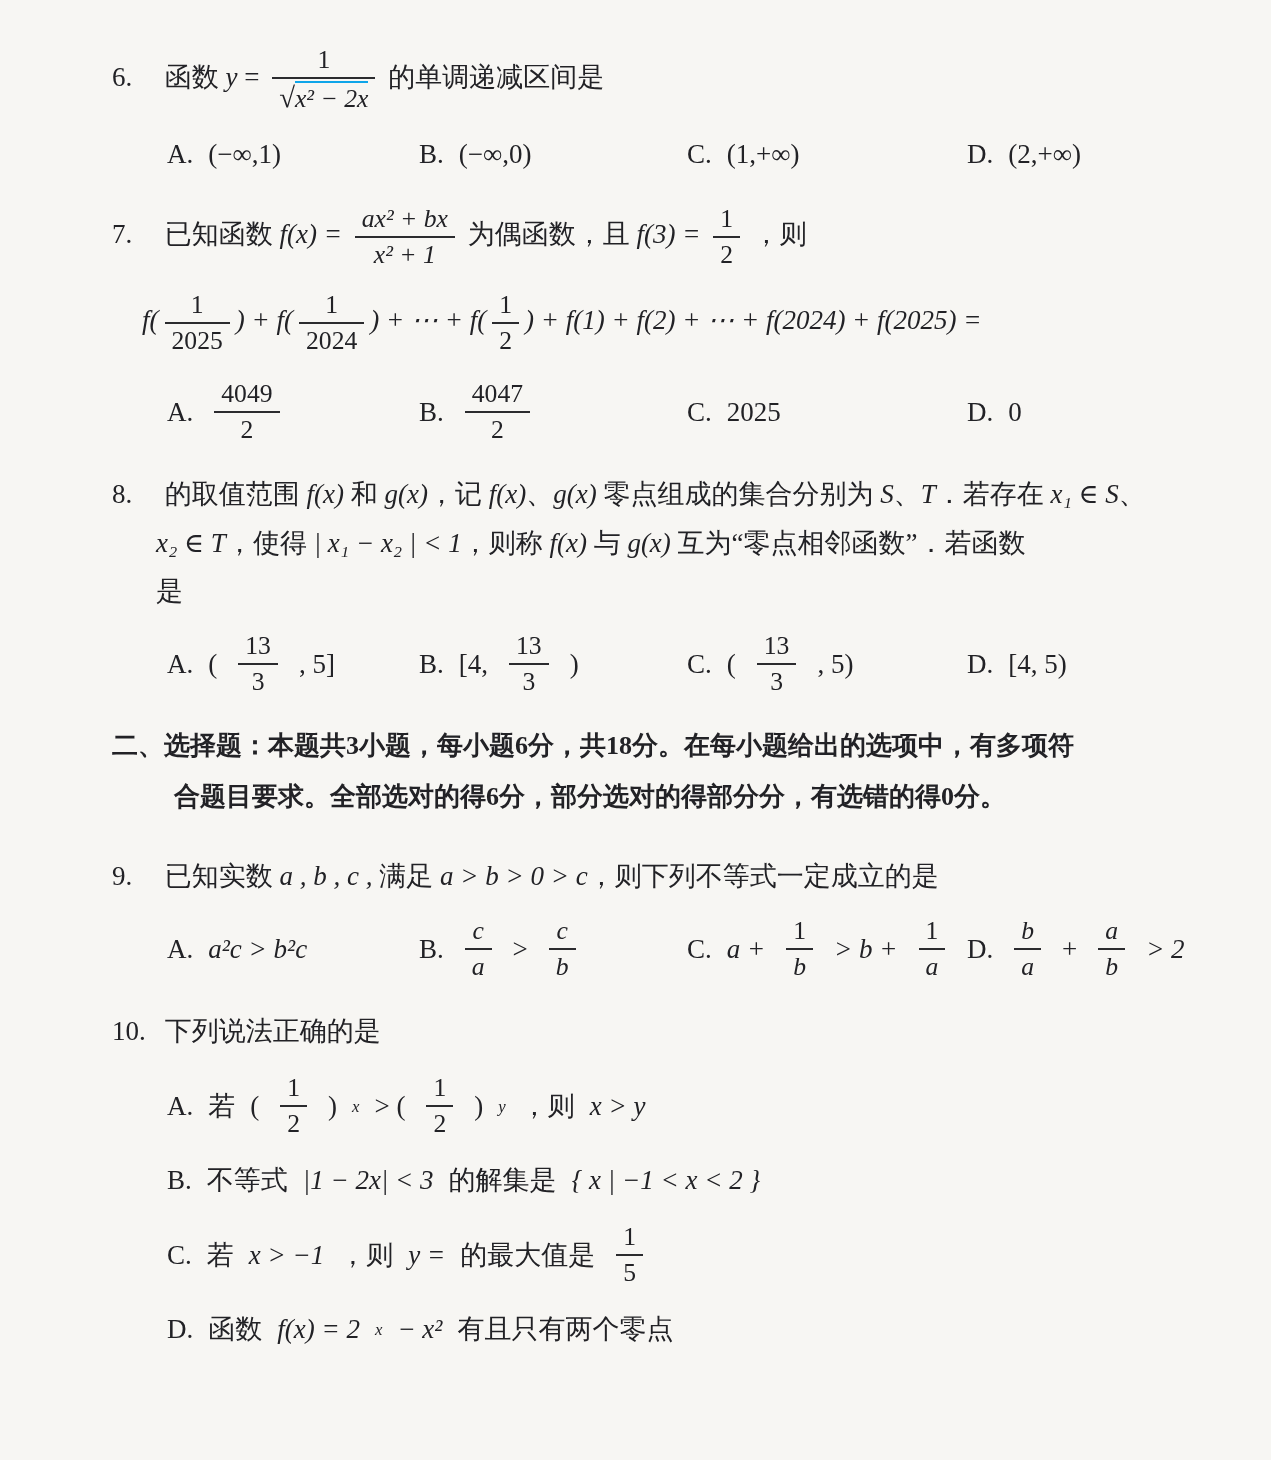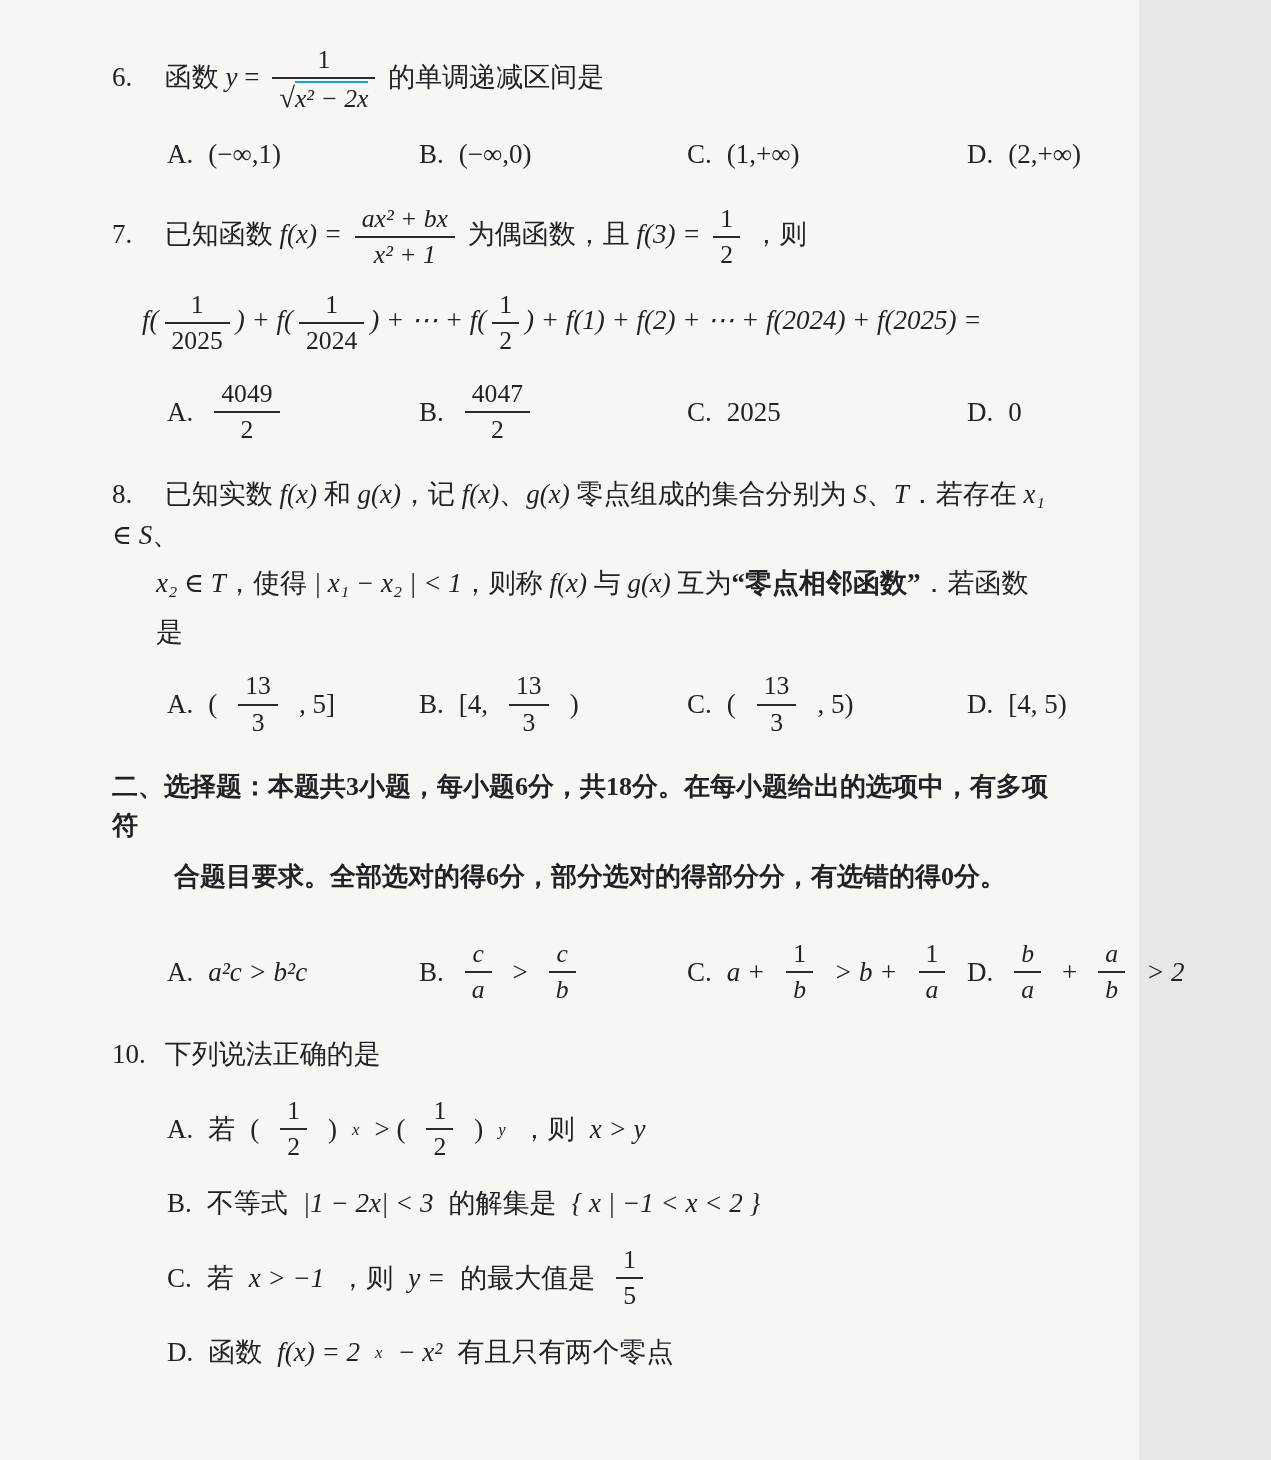--- a/index.html
+++ b/index.html
@@ -1,25 +1,25 @@
 <!DOCTYPE html>
 <html><head>
 <meta charset="utf-8">
 <style>
   * { box-sizing: border-box; margin: 0; padding: 0; }
   html, body { background: #e8e7e4; }
   body { width: 1271px; font-family: "Liberation Serif", "DejaVu Serif", serif; }
-  .page { width: 1139px; min-height: 1460px; background: #f7f6f3; color: #222226;
+  .page { width: 1271px; min-height: 1460px; background: #f7f6f3; color: #222226;
           padding: 42px 90px 48px 112px; font-size: 27px; line-height: 1.5; }
   .q { margin-bottom: 26px; }
   .stem { margin-bottom: 8px; }
   .qn { display: inline-block; min-width: 46px; }
   .t { font-style: normal; }
   .m { font-style: italic; }
-  .b { font-weight: 700; text-align: right; }
+  .b { font-weight: 400; text-align: right; }
   .ind { padding-left: 44px; }
   .ind2 { padding-left: 62px; }
   .sum { padding-left: 30px; margin-top: 14px; }
   .frac { display: inline-block; vertical-align: middle; text-align: center;
           line-height: 1.18; margin: 3px 6px; font-size: 0.95em; }
   .frac .fn { display: block; padding: 0 7px 2px; }
   .frac .fd { display: block; border-top: 2px solid #2b2b2e; padding: 2px 7px 0; white-space: nowrap; }
   .radix { font-style: normal; font-size: 1.12em; }
   .rc { border-top: 2px solid #0ea5e9; padding-top: 1px; }
   .sup { vertical-align: super; font-size: 0.62em; font-style: italic; }
@@ -109,21 +109,21 @@
       <span class="opt">
           <span class="lab">D.</span>
           <span class="t">0</span>
         </span>
     </div>
   </section>
 
   <section class="q">
     <div class="stem">
       <span class="qn">8.</span>
-      <span class="t">已知实数</span>
+      <span class="t">的取值范围</span>
       <span class="m">f(x)</span>
       <span class="t">和</span>
       <span class="m">g(x)</span><span class="t">，记</span>
       <span class="m">f(x)</span><span class="t">、</span><span class="m">g(x)</span>
       <span class="t">零点组成的集合分别为</span>
       <span class="m">S</span><span class="t">、</span><span class="m">T</span><span class="t">．若存在</span>
       <span class="m">x₁ ∈ S</span><span class="t">、</span>
     </div>
     <div class="stem ind">
       <span class="m">x₂ ∈ T</span><span class="t">，使得</span>
@@ -170,20 +170,27 @@
         </span>
     </div>
   </section>
 
   <section class="sec">
     <div class="stem"><span class="t">二、选择题：本题共3小题，每小题6分，共18分。在每小题给出的选项中，有多项符</span></div>
     <div class="stem ind2"><span class="t">合题目要求。全部选对的得6分，部分选对的得部分分，有选错的得0分。</span></div>
   </section>
 
   <section class="q">
+    <div class="stem">
+      <span class="qn">9.</span>
+      <span class="t">已知实数</span>
+      <span class="m">a , b , c ,</span>
+      <span class="t">满足</span>
+      <span class="m">a &gt; b &gt; 0 &gt; c</span><span class="t">，则下列不等式一定成立的是</span>
+    </div>
     <div class="opts">
       <span class="opt">
           <span class="lab">A.</span>
           <span class="m">a²c &gt; b²c</span>
         </span>
       <span class="opt">
           <span class="lab">B.</span>
           <span class="frac">
             <span class="fn m">c</span>
             <span class="fd m">a</span>

